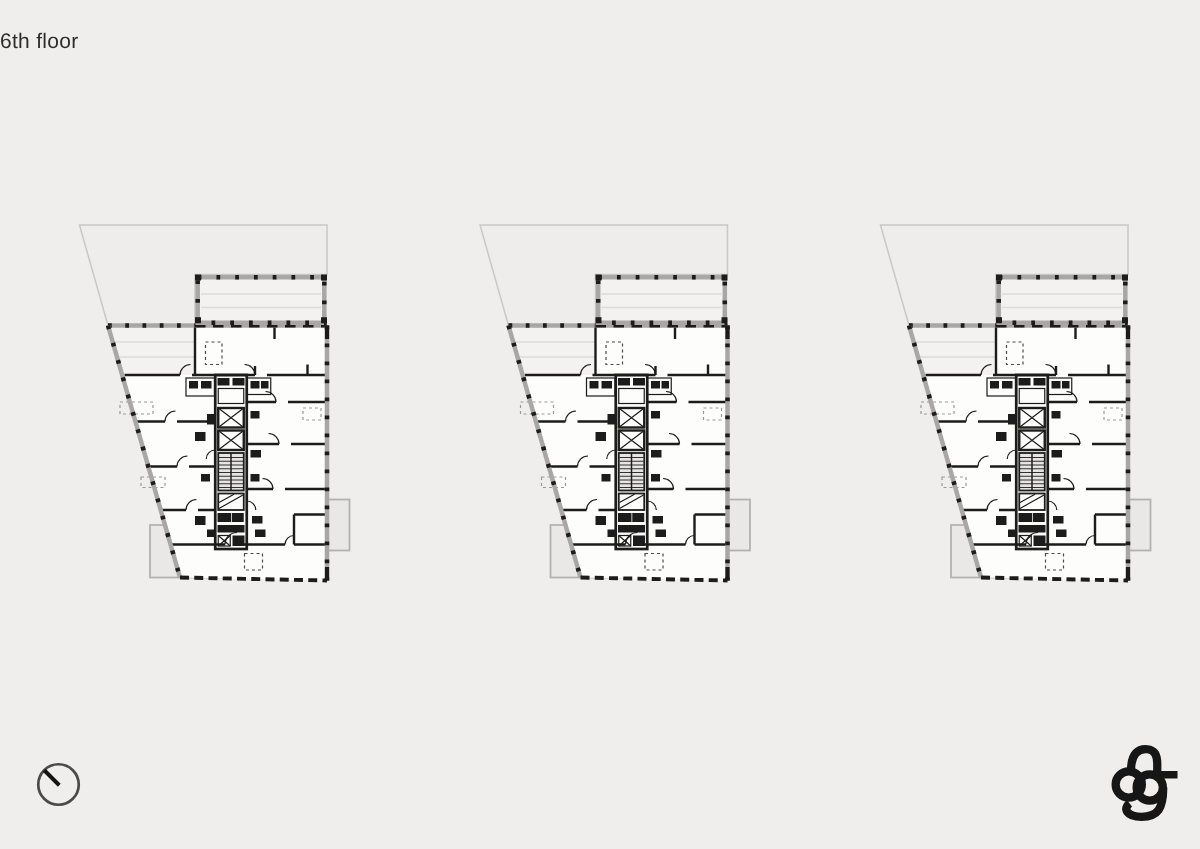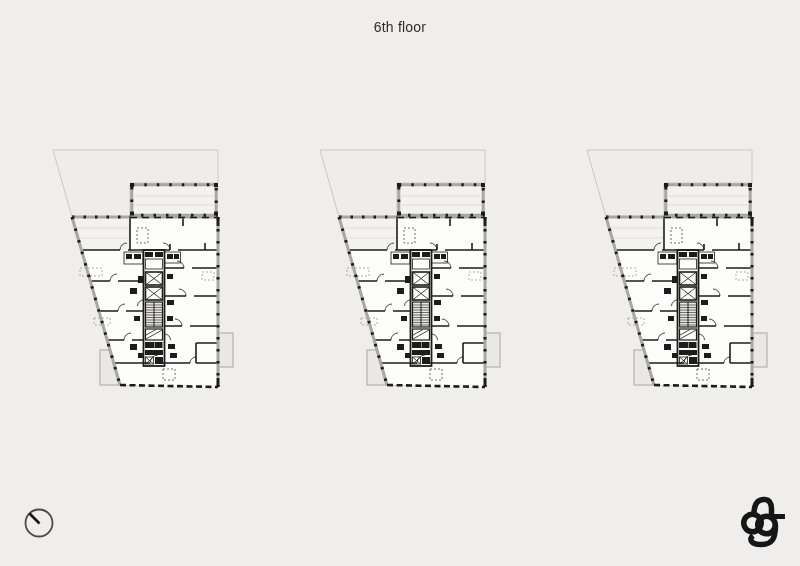--- a/index.html
+++ b/index.html
@@ -7,21 +7,21 @@
     --faint:#c9c8c6; --wallgray:#a8a7a5; --balcony:#b3b2b0; --balconyfill:#e9e8e6;
     --soft:#dcdbd9; --title:#2d2d2d;
   }
   html,body{margin:0;padding:0;}
   body{
     width:800px;height:566px;position:relative;overflow:hidden;
     background:var(--bg);
     font-family:"Liberation Sans", sans-serif;
   }
   .title{
-    position:absolute;top:19px;left:0;width:800px;text-align:center;
+    position:absolute;top:19px;left:0;width:800px;text-align:left;
     font-size:14px;letter-spacing:.2px;color:var(--title);
   }
   svg{display:block}
   .plans{position:absolute;left:0;top:0;}
   .north{position:absolute;left:22px;top:506px;}
   .logo{position:absolute;left:739px;top:495px;}
 
   
   .roof{fill:#eeedeb;stroke:var(--faint);stroke-width:1;}
   .paper{fill:var(--paper);stroke:none;}

